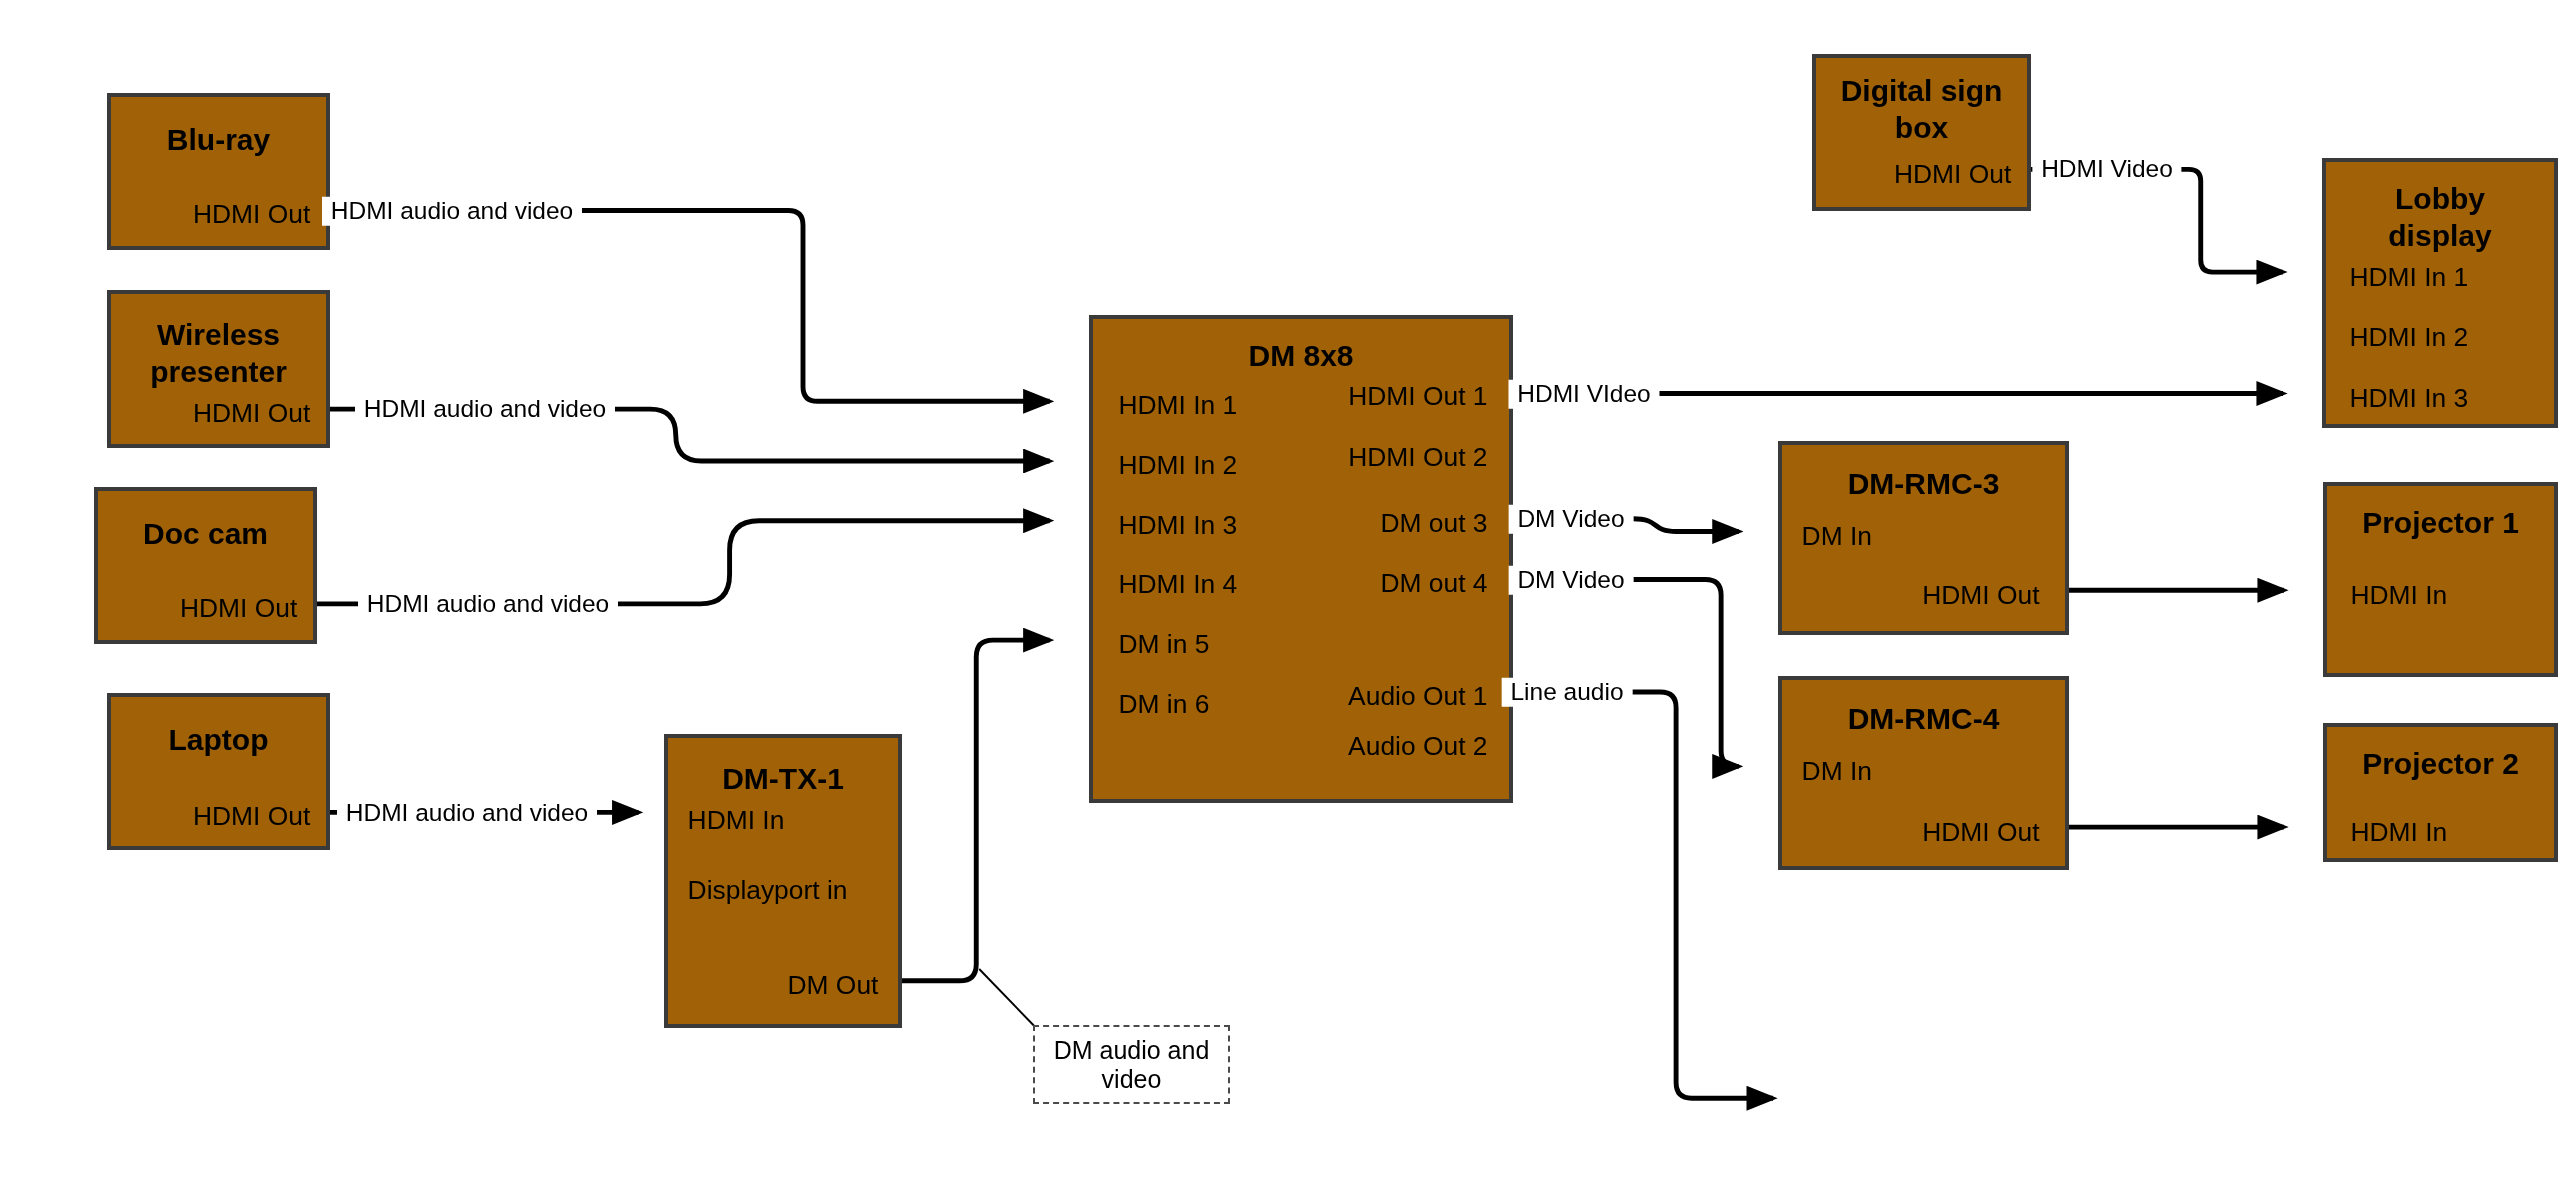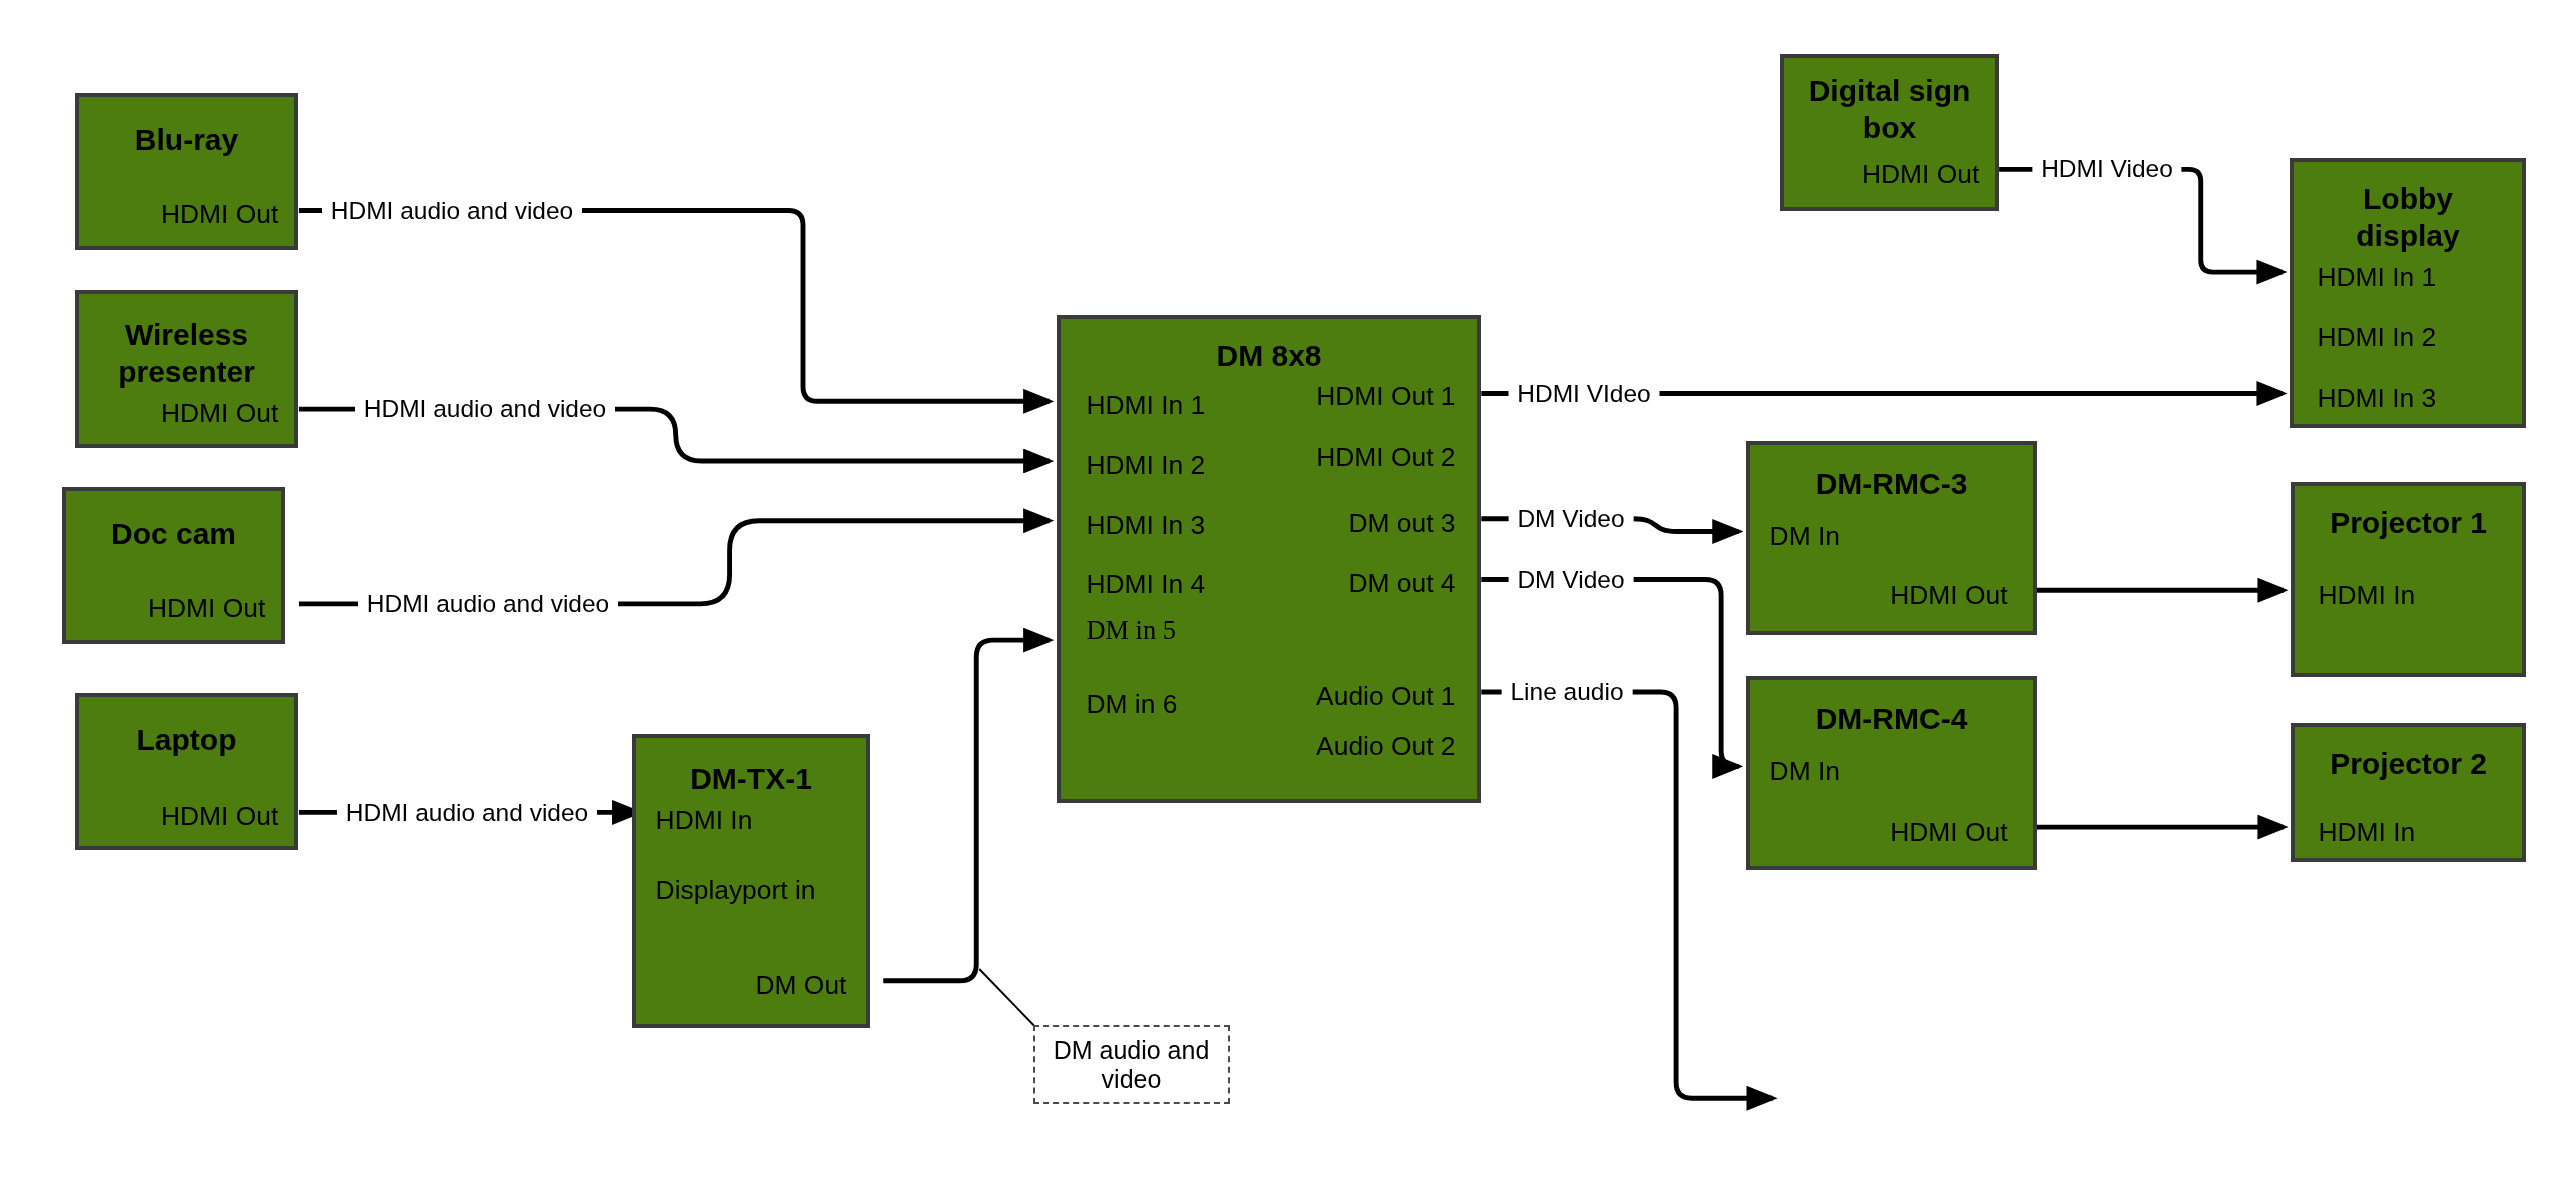--- a/index.html
+++ b/index.html
@@ -21,21 +21,22 @@
   .wires {
     position: absolute;
     left: 0; top: 0;
     width: 2576px;
     height: 1201px;
   }
   .node {
     position: absolute;
     box-sizing: border-box;
     border: 4.9px solid #3a3a3a;
-    background: #4d7c0f;
+    background: #a16207;
+    margin-left: 32px;
   }
   .node .title {
     position: absolute;
     left: 0;
     width: 100%;
     text-align: center;
     font-weight: bold;
     font-size: 30px;
     line-height: 37px;
   }
@@ -125,21 +126,21 @@
     <span class="port" style="top:152px;left:19.6px;">Displayport in</span>
     <span class="port" style="top:247px;right:19.6px;">DM Out</span>
   </div>
 
   <div class="node" style="left:1057px;top:315px;width:424px;height:488px;">
     <div class="title" style="top:17.6px;">DM 8x8</div>
     <span class="port" style="top:86px;left:25.5px;">HDMI In 1</span>
     <span class="port" style="top:146px;left:25.5px;">HDMI In 2</span>
     <span class="port" style="top:206px;left:25.5px;">HDMI In 3</span>
     <span class="port" style="top:265px;left:25.5px;">HDMI In 4</span>
-    <span class="port" style="top:311px;left:25.5px;font-family:Liberation Serif, serif;">DM in 5</span>
+    <span class="port" style="top:325px;left:25.5px;">DM in 5</span>
     <span class="port" style="top:385px;left:25.5px;">DM in 6</span>
     <span class="port" style="top:77px;right:21.5px;">HDMI Out 1</span>
     <span class="port" style="top:138px;right:21.5px;">HDMI Out 2</span>
     <span class="port" style="top:204px;right:21.5px;">DM out 3</span>
     <span class="port" style="top:264px;right:21.5px;">DM out 4</span>
     <span class="port" style="top:377px;right:21.5px;">Audio Out 1</span>
     <span class="port" style="top:427px;right:21.5px;">Audio Out 2</span>
   </div>
 
   <div class="node" style="left:1780px;top:54px;width:219px;height:157px;">

